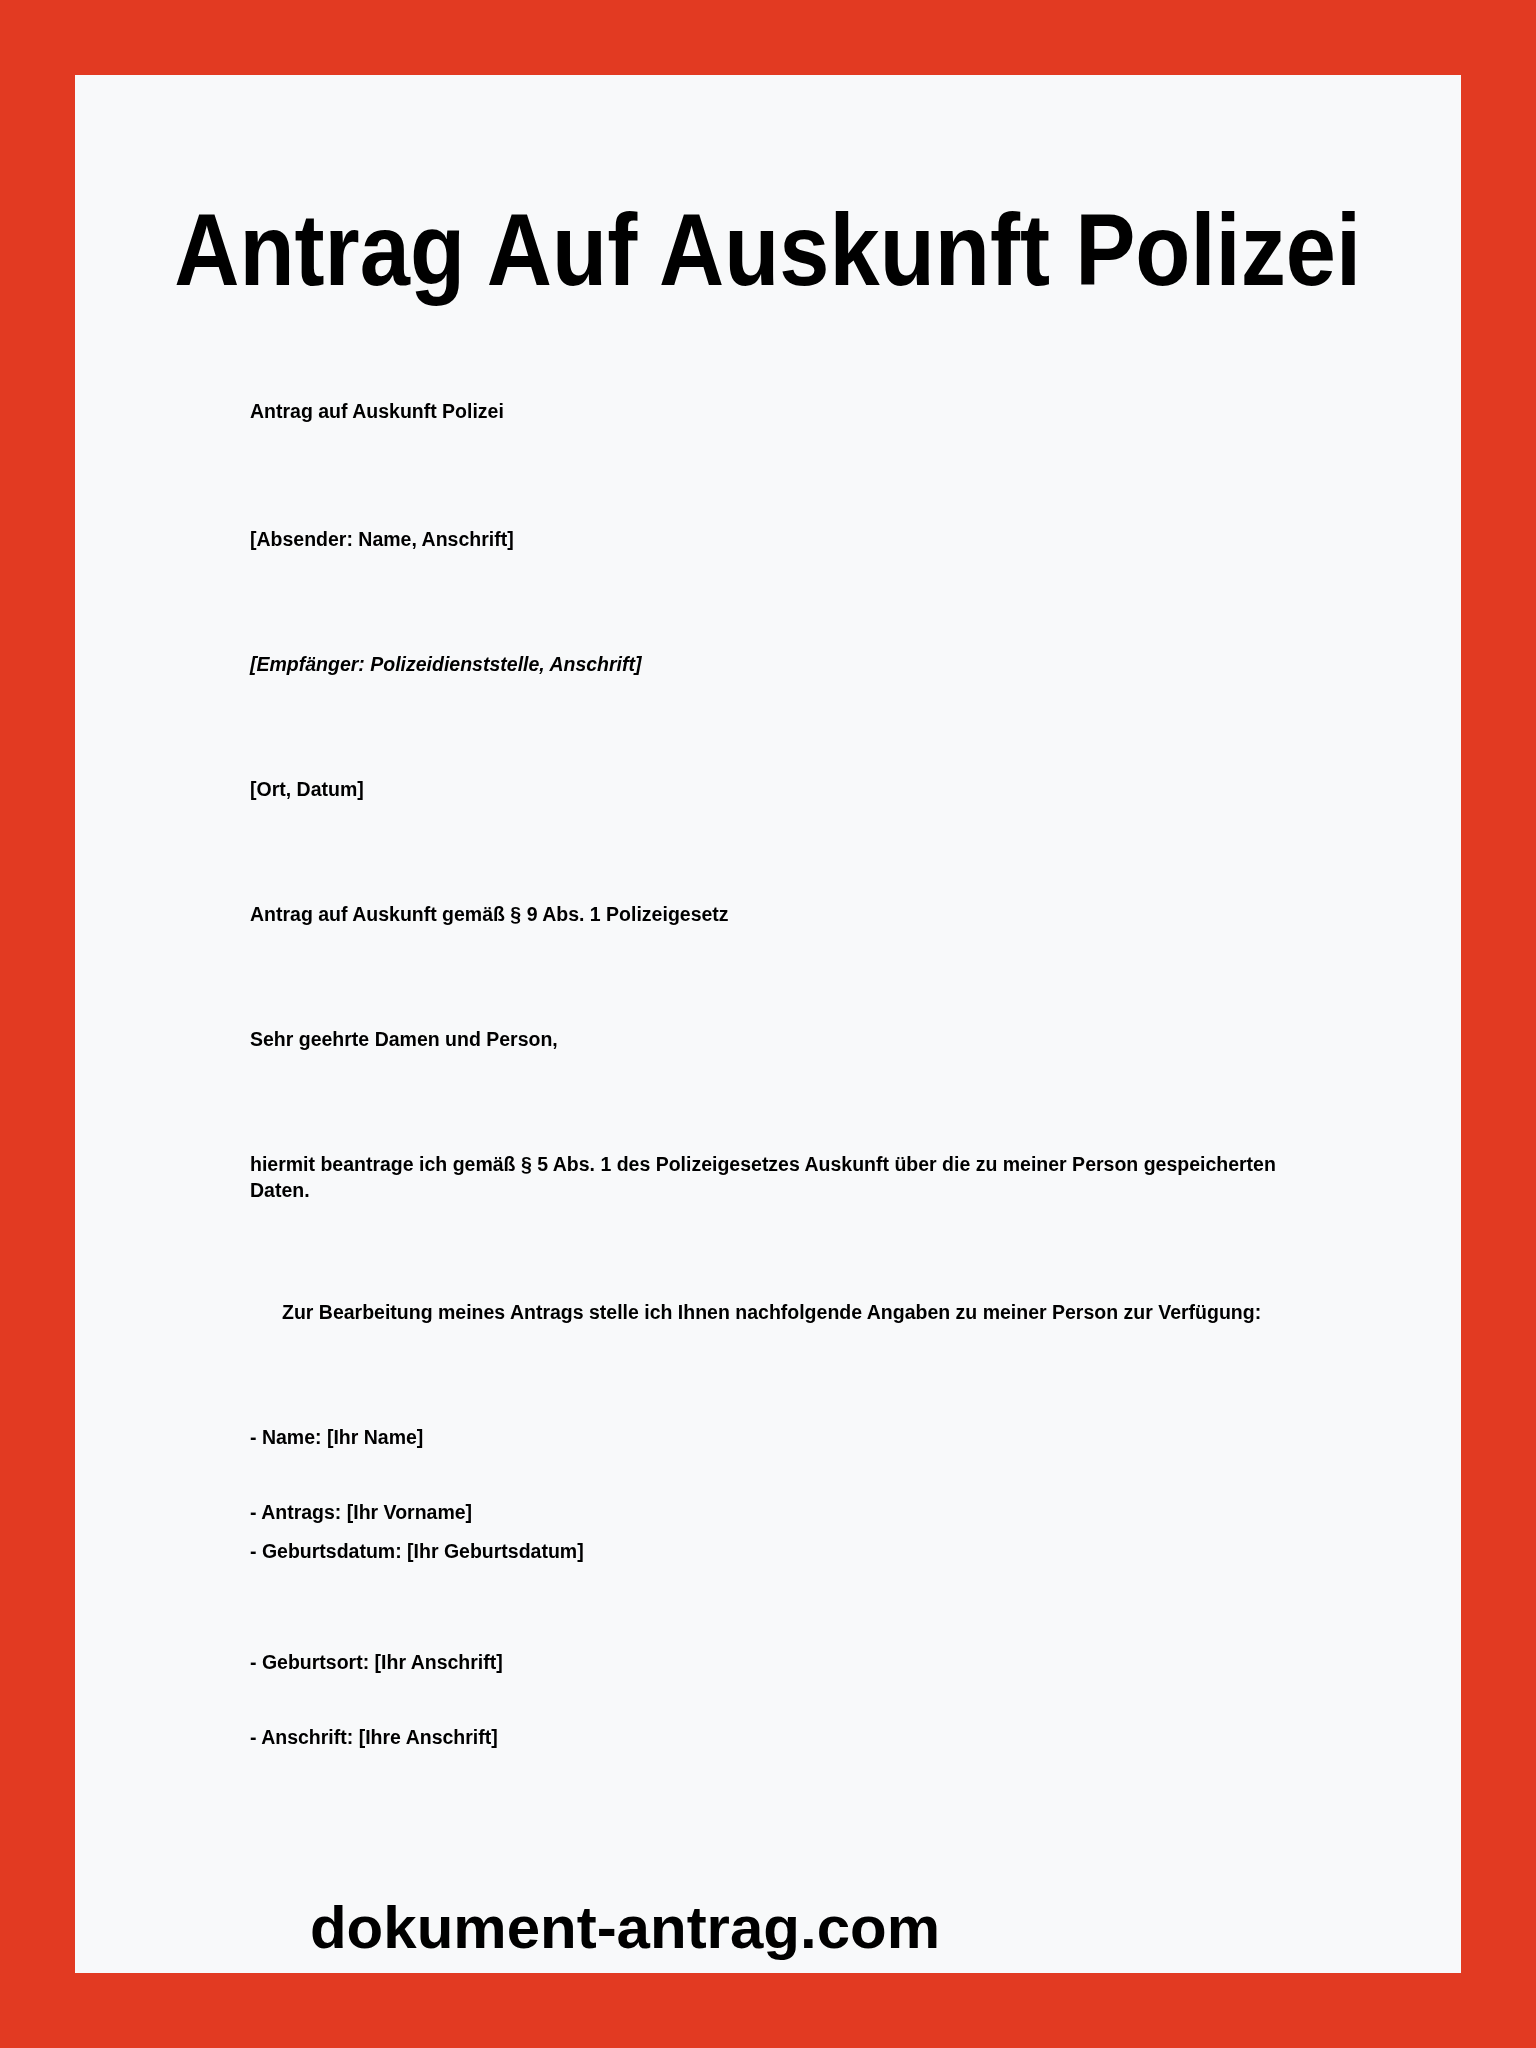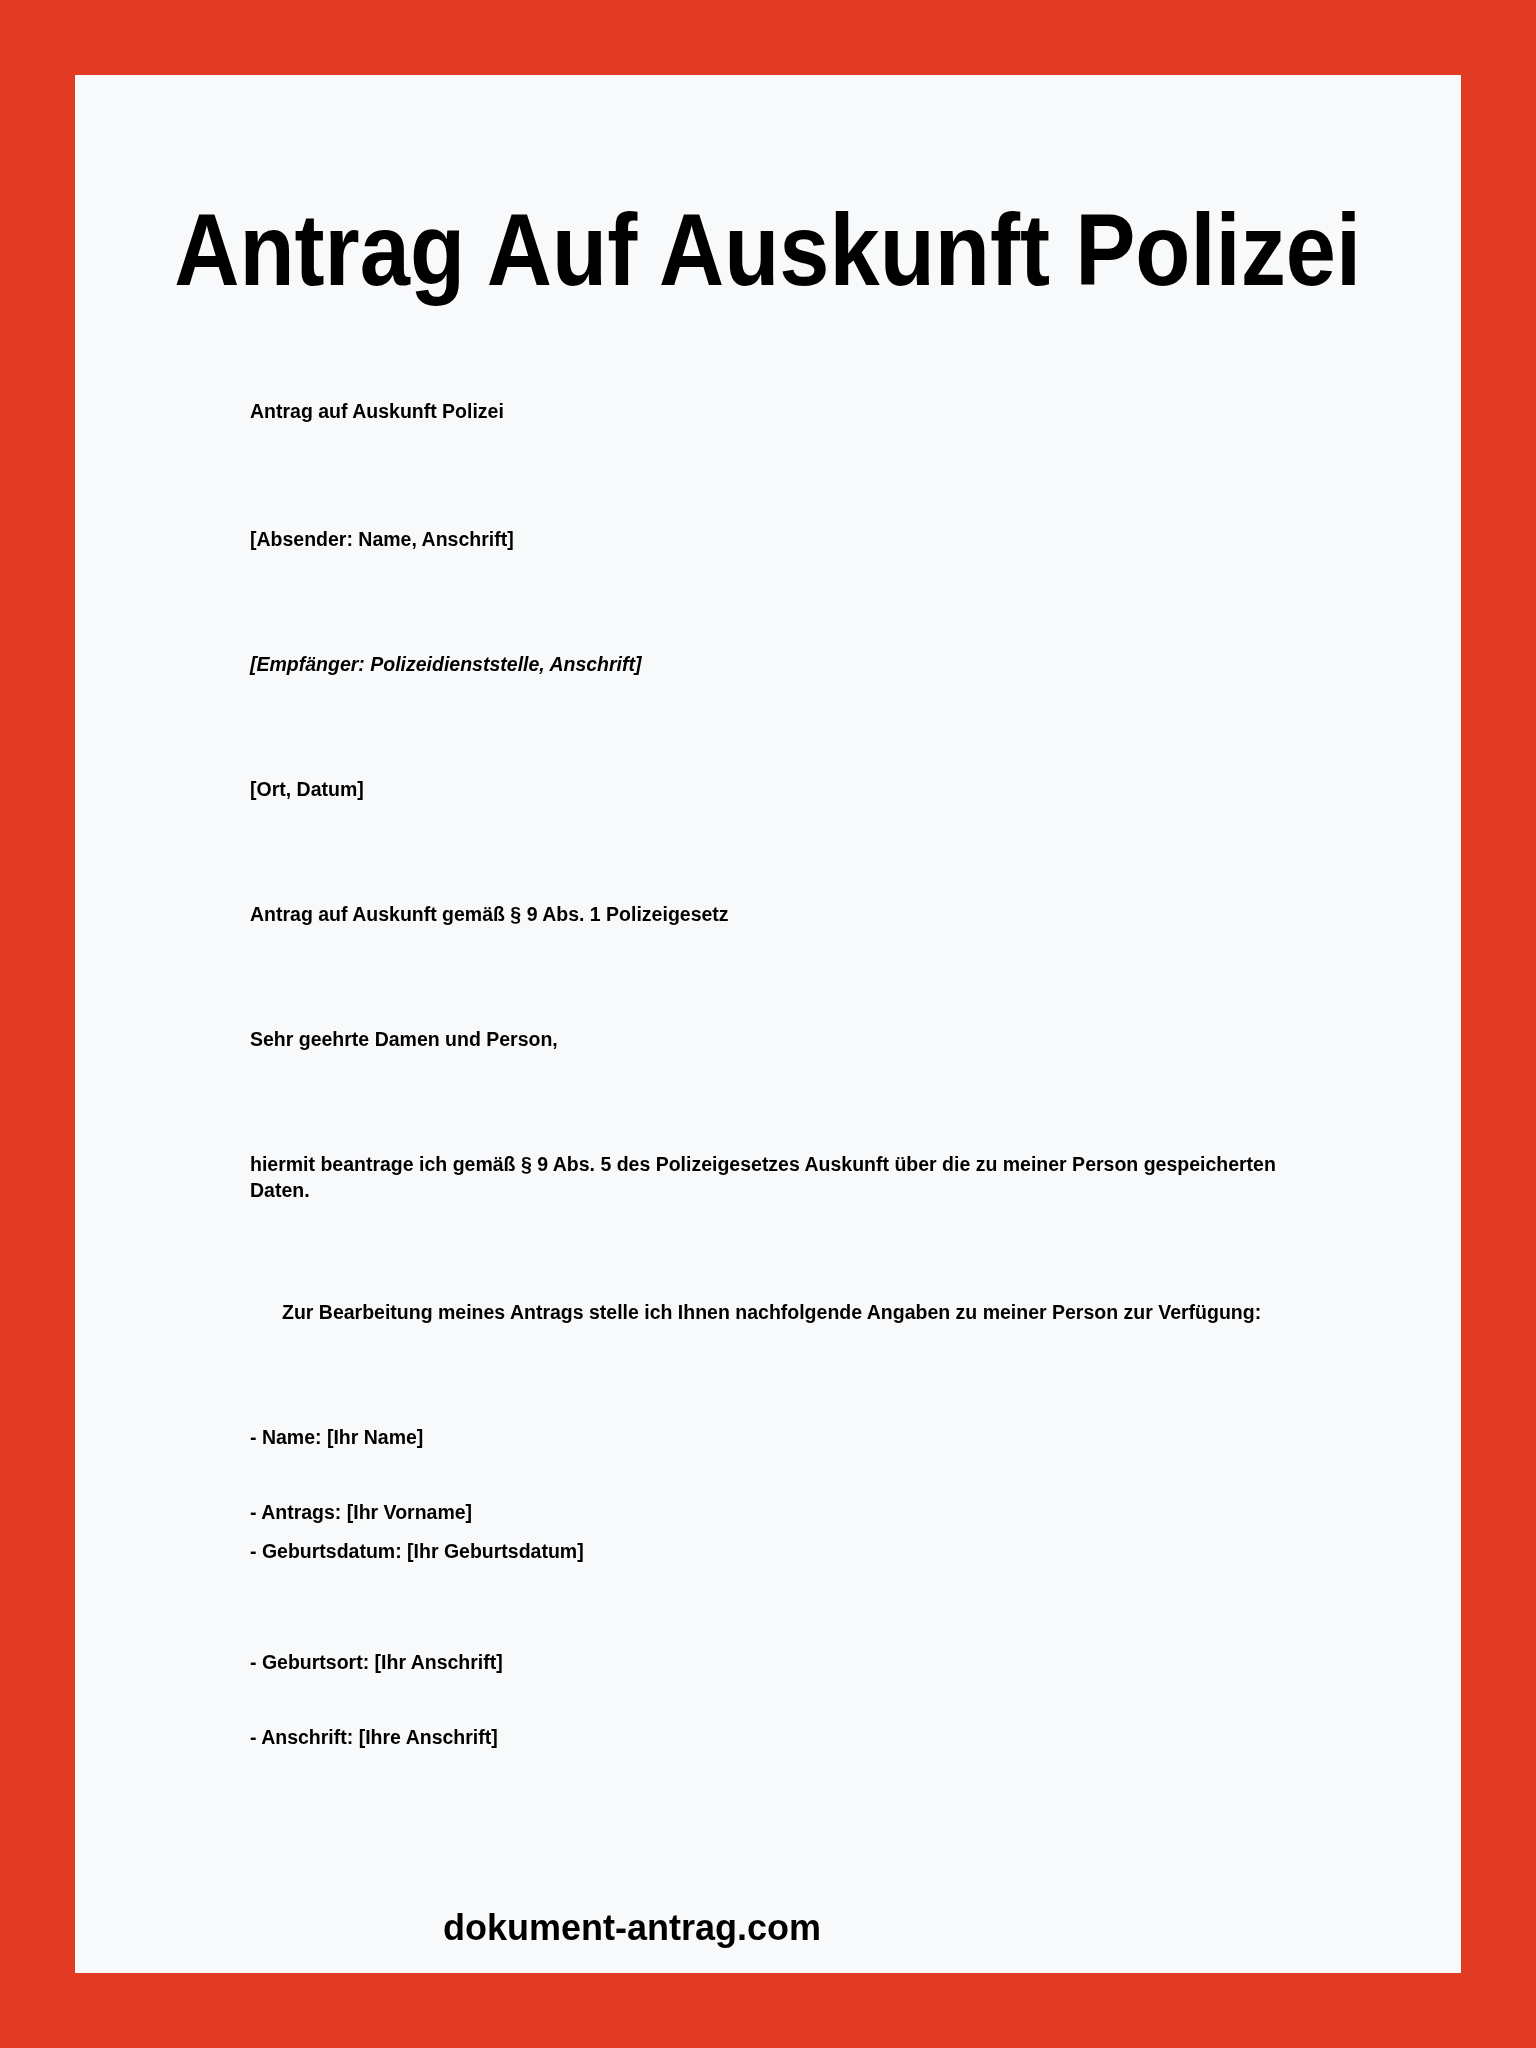--- a/index.html
+++ b/index.html
@@ -42,45 +42,45 @@
       left: 250px;
       width: 1036px;
       font-weight: bold;
       font-size: 19.5px;
       line-height: 26px;
       color: #000000;
       margin: 0;
     }
     .footer {
       position: absolute;
-      left: 10px;
+      left: 3px;
       top: 1893px;
       width: 1244px;
       text-align: center;
       font-weight: bold;
-      font-size: 36px;
+      font-size: 60px;
       line-height: 70px;
       color: #000000;
       white-space: nowrap;
     }
   </style>
 </head>
 <body>
 
 <div class="panel"></div>
 
 <div class="title">Antrag Auf Auskunft Polizei</div>
 
 <p class="line" style="top:398px;">Antrag auf Auskunft Polizei</p>
 <p class="line" style="top:526px;">[Absender: Name, Anschrift]</p>
 <p class="line" style="top:651px;font-style:italic;">[Empfänger: Polizeidienststelle, Anschrift]</p>
 <p class="line" style="top:776px;">[Ort, Datum]</p>
 <p class="line" style="top:901px;">Antrag auf Auskunft gemäß § 9 Abs. 1 Polizeigesetz</p>
 <p class="line" style="top:1026px;">Sehr geehrte Damen und Person,</p>
-<p class="line" style="top:1151px;">hiermit beantrage ich gemäß § 9 Abs. 5 des Polizeigesetzes Auskunft über die zu meiner Person gespeicherten Daten.</p>
+<p class="line" style="top:1151px;">hiermit beantrage ich gemäß § 5 Abs. 1 des Polizeigesetzes Auskunft über die zu meiner Person gespeicherten Daten.</p>
 <p class="line" style="top:1299px;margin-left:32px;">Zur Bearbeitung meines Antrags stelle ich Ihnen nachfolgende Angaben zu meiner Person zur Verfügung:</p>
 
 <p class="line" style="top:1424px;">- Name: [Ihr Name]</p>
 <p class="line" style="top:1499px;">- Antrags: [Ihr Vorname]</p>
 <p class="line" style="top:1538px;">- Geburtsdatum: [Ihr Geburtsdatum]</p>
 <p class="line" style="top:1649px;">- Geburtsort: [Ihr Anschrift]</p>
 <p class="line" style="top:1724px;">- Anschrift: [Ihre Anschrift]</p>
 
 <div class="footer">dokument-antrag.com</div>
 

